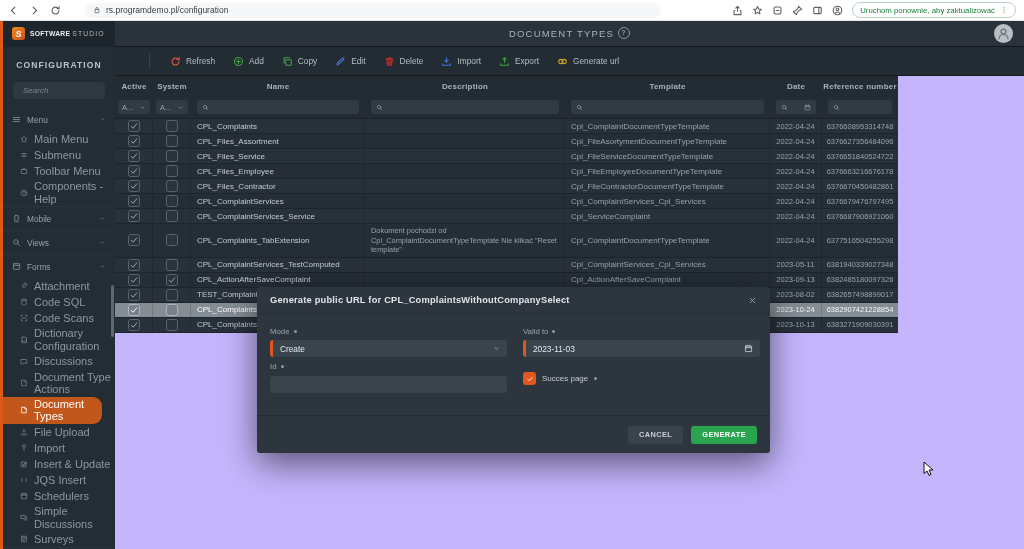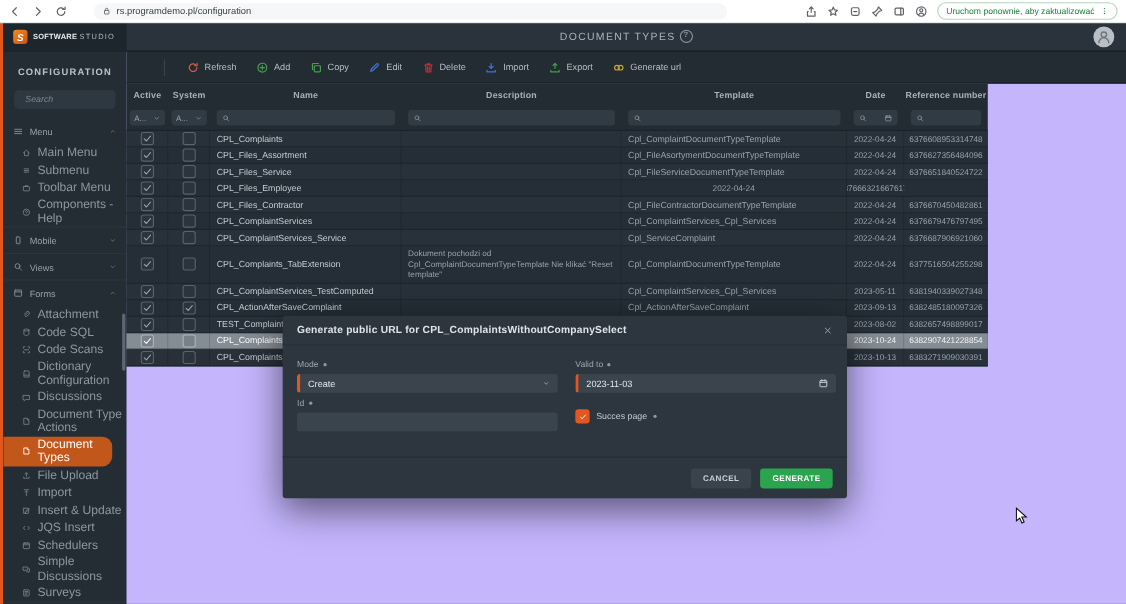--- a/index.html
+++ b/index.html
@@ -676,20 +676,21 @@
                 <svg viewBox="0 0 16 16" fill="none" stroke="currentColor" stroke-width="1.6" stroke-linecap="round" stroke-linejoin="round">
                   <path d="M3.5 8.5 6.5 11.5 12.5 4.5"></path>
                 </svg>
               </span>
             </div>
             <div class="g-cell c-chk">
               <span class="chk"></span>
             </div>
             <div class="g-cell c-name">CPL_Files_Employee</div>
             <div class="g-cell c-desc"></div>
+            <div class="g-cell c-tpl">Cpl_FileEmployeeDocumentTypeTemplate</div>
             <div class="g-cell c-date">2022-04-24</div>
             <div class="g-cell c-ref">6376663216676178</div>
           </div>
           <div class="gcols g-row">
             <div class="g-cell c-chk">
               <span class="chk">
                 <svg viewBox="0 0 16 16" fill="none" stroke="currentColor" stroke-width="1.6" stroke-linecap="round" stroke-linejoin="round">
                   <path d="M3.5 8.5 6.5 11.5 12.5 4.5"></path>
                 </svg>
               </span>

